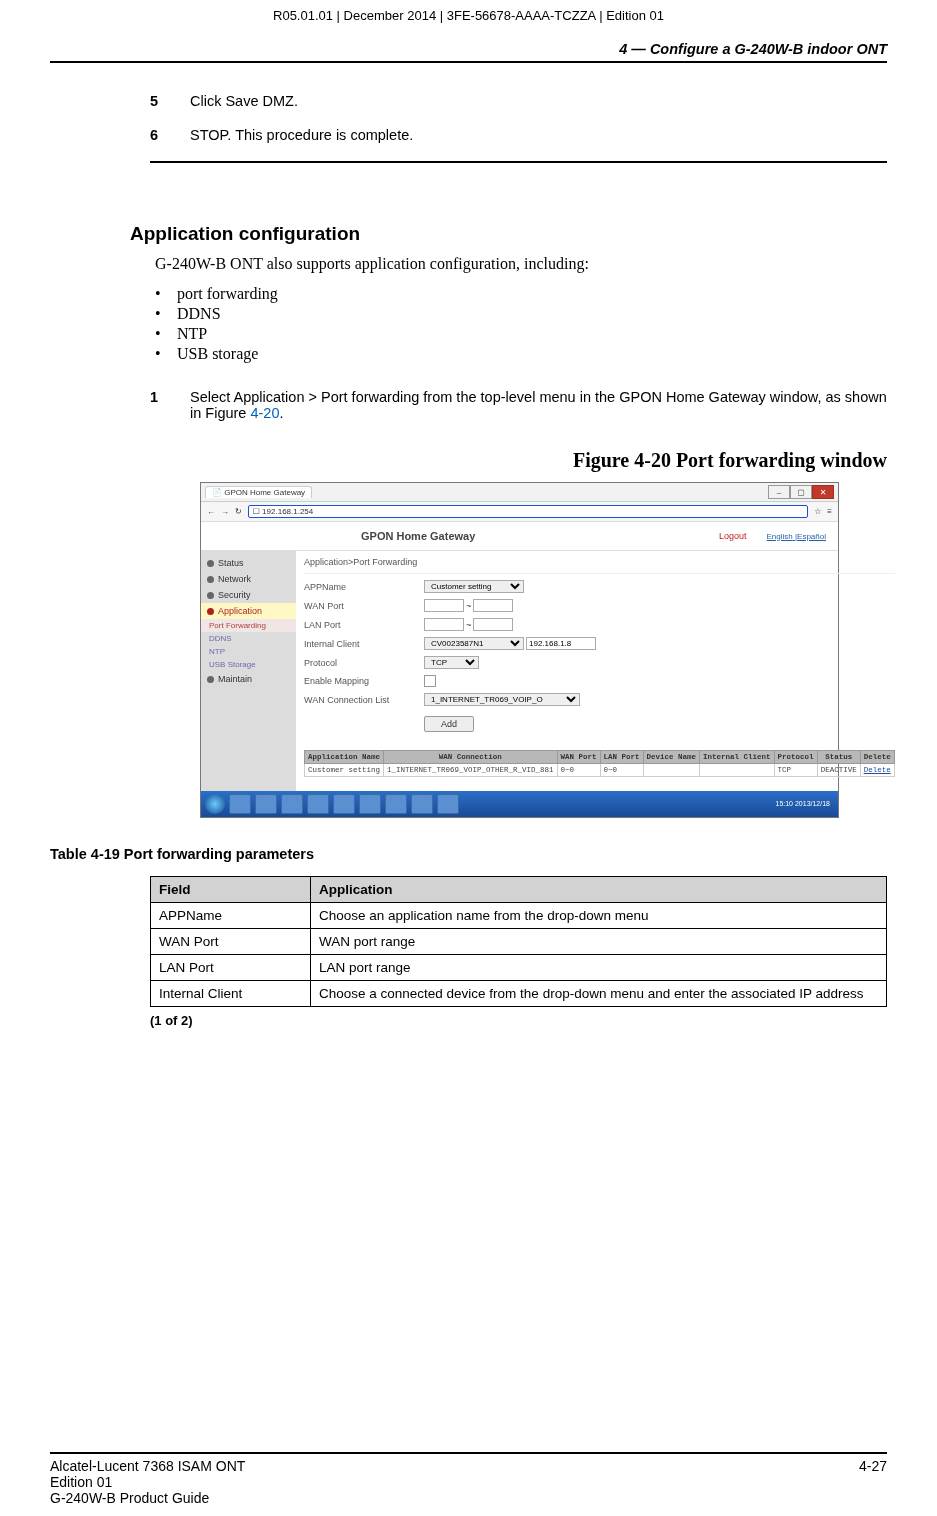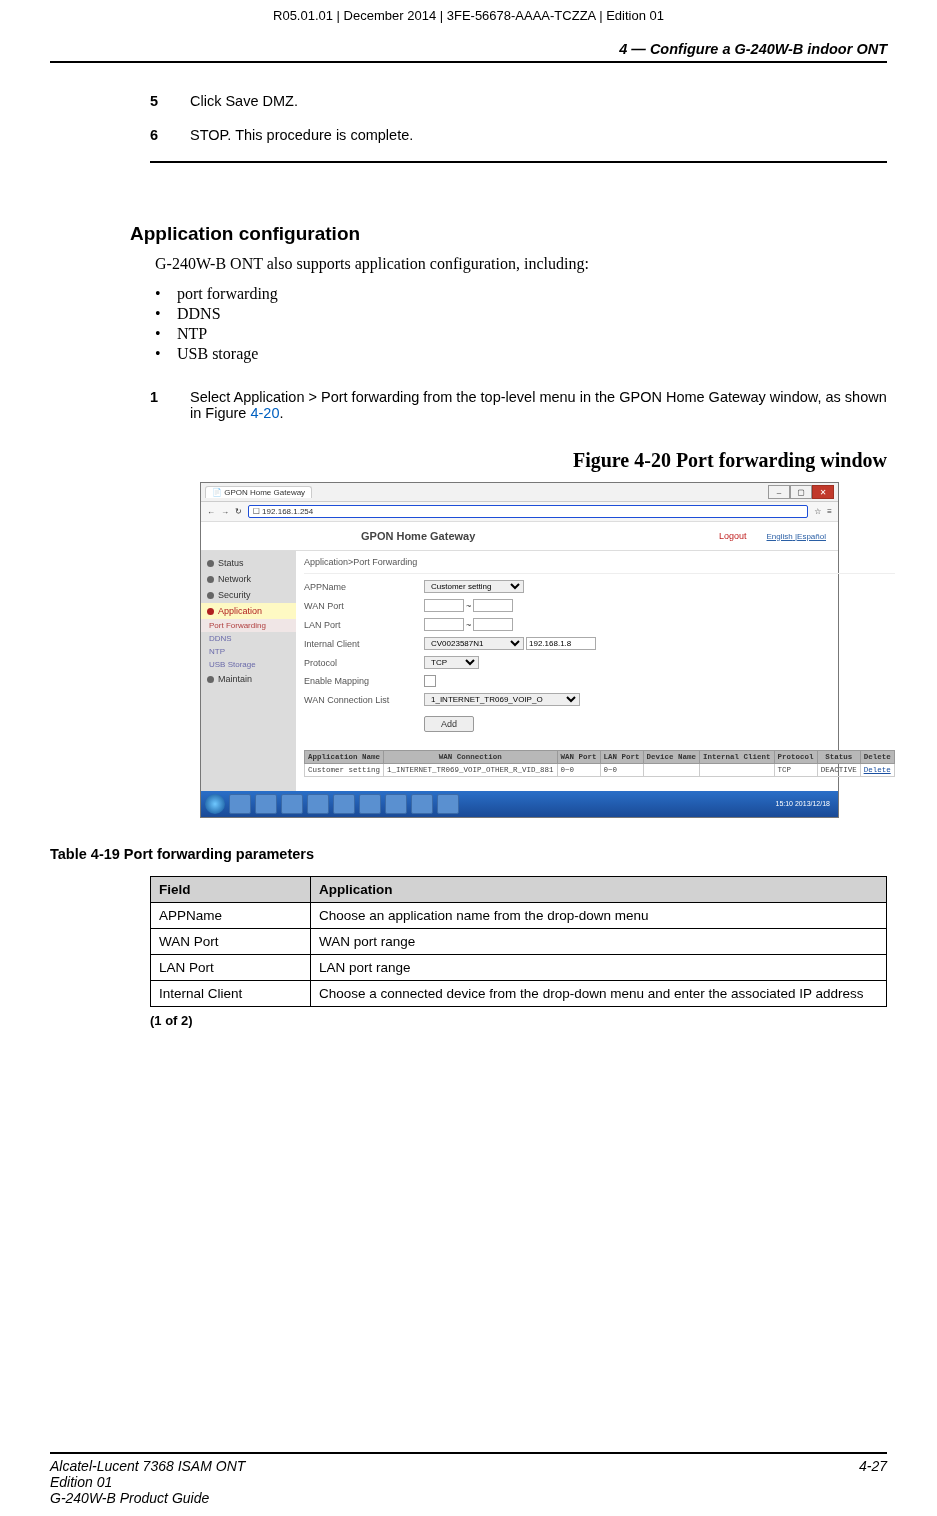--- a/index.html
+++ b/index.html
@@ -258,21 +258,20 @@
     left: 50px; right: 50px; bottom: 10px;
   }
   .footer hr {
     border: none;
     border-top: 2px solid #000;
     margin: 0 0 4px 0;
   }
   .footer .frow {
     display: flex;
     font-family: Verdana, sans-serif;
-    font-style: italic;
     font-size: 14px;
   }
   .footer .fleft { flex: 1; }
   .footer .fright { font-weight: normal; }
 </style>
 </head>
 <body>
 
 <div class="page">
   <div class="header-meta">R05.01.01 | December 2014 | 3FE-56678-AAAA-TCZZA | Edition 01</div>

